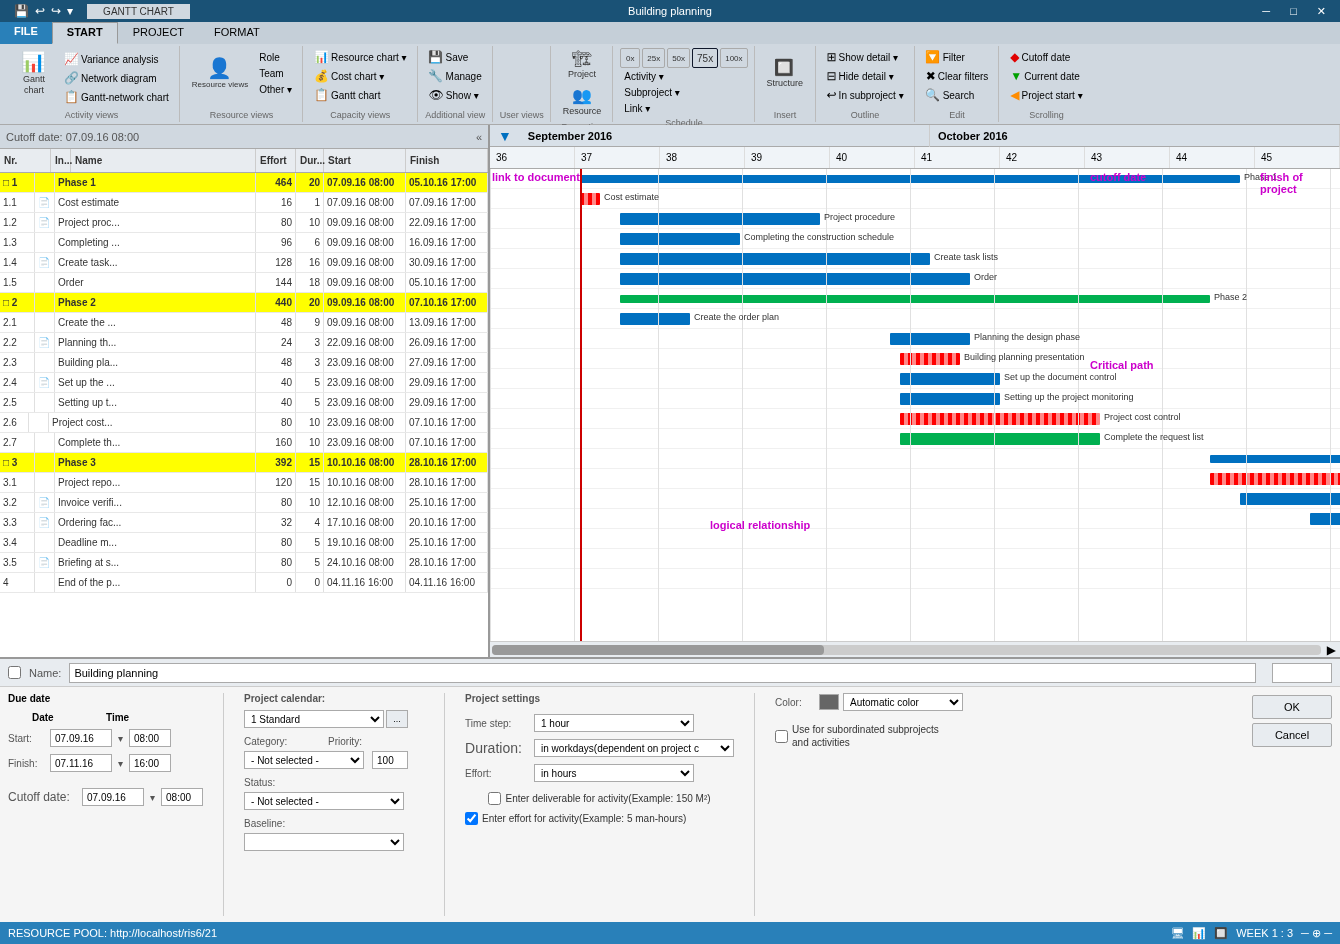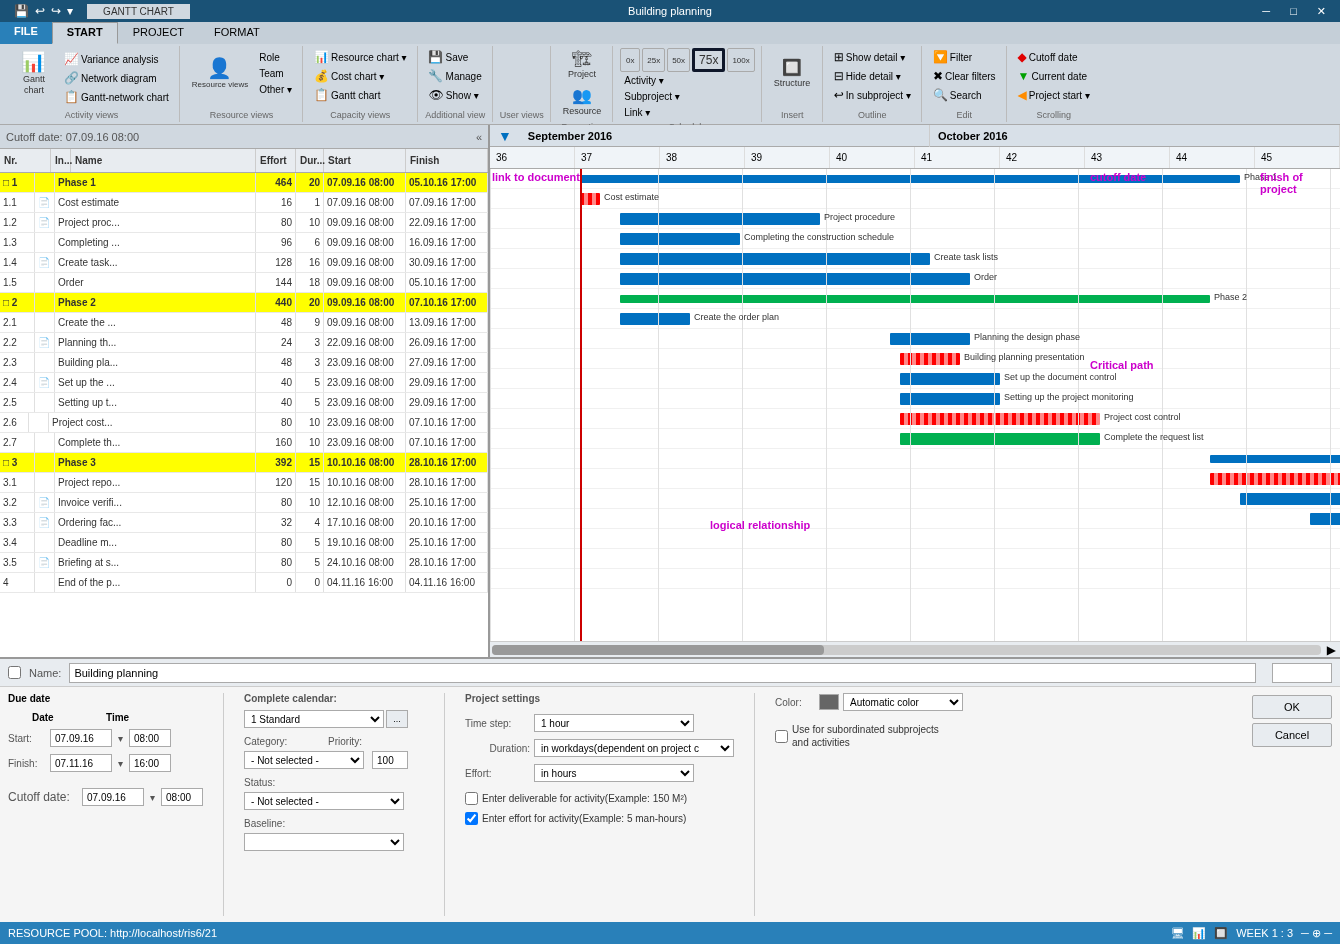--- a/index.html
+++ b/index.html
@@ -222,21 +222,21 @@
       </div>
       <div class="ribbon-group-label">Properties</div>
     </div>
 
     <div class="ribbon-group">
       <div class="ribbon-group-content" style="flex-direction:column; gap:1px; align-items:flex-start;">
         <div style="display:flex; gap:2px;">
           <div class="ribbon-btn" style="min-width:20px; min-height:20px; font-size:8px; border:1px solid #aaa;">0x</div>
           <div class="ribbon-btn" style="min-width:20px; min-height:20px; font-size:8px; border:1px solid #aaa;">25x</div>
           <div class="ribbon-btn" style="min-width:20px; min-height:20px; font-size:8px; border:1px solid #aaa;">50x</div>
-          <div class="ribbon-btn" style="min-width:20px; min-height:20px; font-size:12px; border:3px solid #0f172a;">75x</div>
+          <div class="ribbon-btn" style="min-width:20px; min-height:20px; font-size:10px; border:1px solid #0f172a;">75x</div>
           <div class="ribbon-btn" style="min-width:20px; min-height:20px; font-size:8px; border:1px solid #aaa;">100x</div>
         </div>
         <div class="ribbon-btn-small">
           <span class="s-label">Activity ▾</span>
         </div>
         <div class="ribbon-btn-small">
           <span class="s-label">Subproject ▾</span>
         </div>
         <div class="ribbon-btn-small">
           <span class="s-label">Link ▾</span>
@@ -685,21 +685,21 @@
               <input type="text" class="form-input" style="width: 62px;" value="07.09.16">
               <span style="font-size:10px; color:#555; padding:0 2px;">▾</span>
               <input type="text" class="form-input" style="width: 42px;" value="08:00">
             </div>
           </div>
         </div>
         <div class="section-divider"></div>
 
         <div class="form-section" style="min-width:180px;">
           <div class="form-row">
-            <span class="section-title">Complete calendar:</span>
+            <span class="section-title">Project calendar:</span>
           </div>
           <div class="form-row" style="gap:2px;">
             <select class="form-select" style="width:140px;">
               <option>1 Standard</option>
             </select>
             <button style="width:22px; height:18px; border:1px solid #aaa; background:#e8ecf0; cursor:pointer; font-size:9px;">...</button>
           </div>
           <div class="form-row" style="margin-top:4px;">
             <span style="font-size:10px; color:#555; width:60px;">Category:</span>
             <span style="font-size:10px; color:#555; margin-left:20px;">Priority:</span>
@@ -731,32 +731,32 @@
 
         <div class="form-section" style="min-width:240px;">
           <div class="section-title">Project settings</div>
           <div class="form-row" style="margin-top:4px;">
             <span style="font-size:10px; color:#555; width:65px;">Time step:</span>
             <select class="form-select" style="width:160px;">
               <option>1 hour</option>
             </select>
           </div>
           <div class="form-row" style="margin-top:3px;">
-            <span style="font-size:10px; color:#555; width:65px;text-align:right;">Duration:</span>
+            <span style="font-size:14px; color:#555; width:65px;">Duration:</span>
             <select class="form-select" style="width:200px;">
               <option>in workdays(dependent on project c</option>
             </select>
           </div>
           <div class="form-row" style="margin-top:3px;">
             <span style="font-size:10px; color:#555; width:65px;">Effort:</span>
             <select class="form-select" style="width:160px;">
               <option>in hours</option>
             </select>
           </div>
-          <div class="checkbox-row" style="margin-top:6px;">
+          <div class="checkbox-row" style="margin-top:6px;justify-content:center;">
             <input type="checkbox" style="">
             <span class="checkbox-label">Enter deliverable for activity(Example: 150 M²)</span>
           </div>
           <div class="checkbox-row" style="margin-top:3px;">
             <input type="checkbox" checked="" style="">
             <span class="checkbox-label">Enter effort for activity(Example: 5 man-hours)</span>
           </div>
         </div>
         <div class="section-divider"></div>
 

